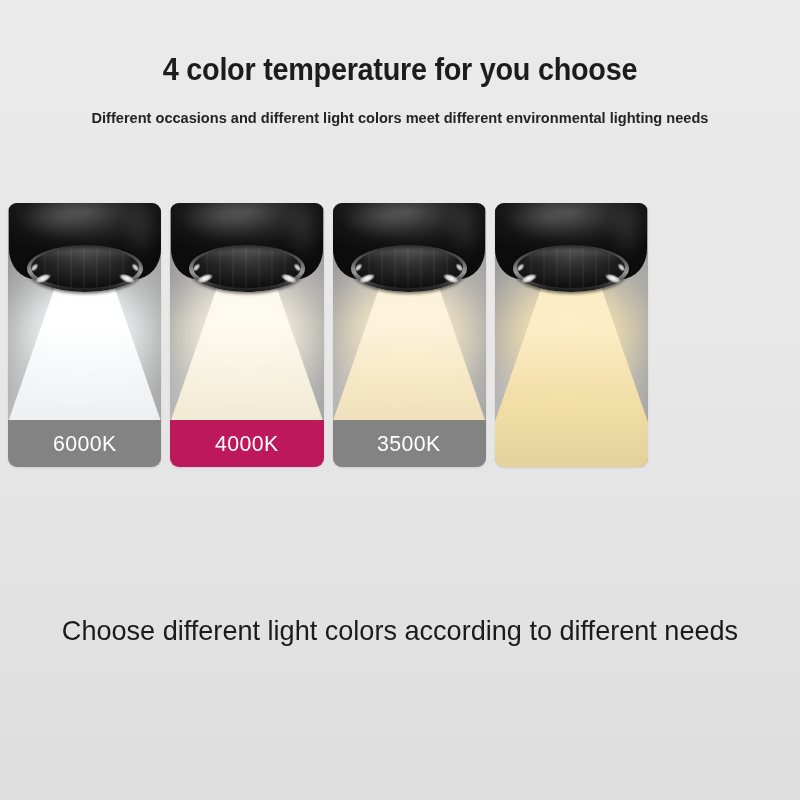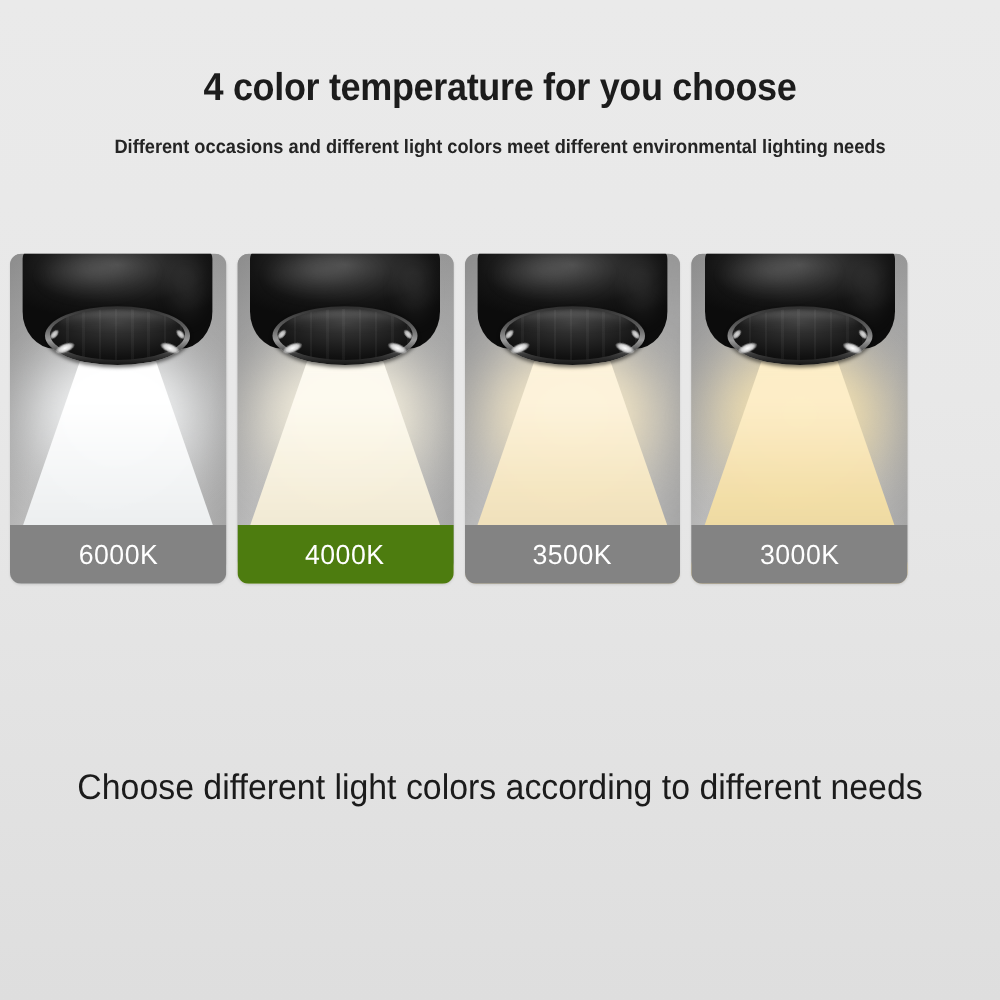--- a/index.html
+++ b/index.html
@@ -51,21 +51,21 @@
     transform: scaleX(0.94);
     transform-origin: center;
     white-space: nowrap;
   }
 
   
   .cards {
     position: absolute;
     top: 203px;
     left: 8px;
-    width: 718px;
+    width: 640px;
     height: 264px;
     display: flex;
     gap: 9px;
   }
 
   .card {
     position: relative;
     flex: 1 1 0;
     border-radius: 9px;
     overflow: hidden;
@@ -300,21 +300,21 @@
       <div class="beam" style="background: linear-gradient(rgb(253, 250, 240) 0%, rgb(253, 250, 240) 16%, rgb(246, 239, 217) 52%, rgb(228, 220, 198) 100%);"></div>
       <div class="lamp">
         <div class="lamp-body"></div>
         <div class="lamp-rim"></div>
         <div class="lamp-cone"></div>
         <div class="glint left"></div>
         <div class="glint right"></div>
         <div class="glint small-left"></div>
         <div class="glint small-right"></div>
       </div>
-      <div class="label-bar" style="background: #4d7c0f;">
+      <div class="label-bar" style="background: #be185d;">
         <span class="label-text" style="color: rgb(255, 255, 255);">4000K</span>
       </div>
     </div>
 
     <div class="card">
       <div class="wall"></div>
       <div class="glow" style="background: radial-gradient(at 50% 35%, rgb(253, 243, 219) 0%, rgb(245, 230, 191) 45%, rgba(255, 255, 255, 0) 78%);"></div>
       <div class="beam" style="background: linear-gradient(rgb(253, 243, 219) 0%, rgb(253, 243, 219) 16%, rgb(245, 230, 191) 52%, rgb(226, 211, 174) 100%);"></div>
       <div class="lamp">
         <div class="lamp-body"></div>
@@ -336,22 +336,19 @@
       <div class="beam" style="background: linear-gradient(rgb(253, 238, 200) 0%, rgb(253, 238, 200) 16%, rgb(244, 223, 166) 52%, rgb(224, 203, 150) 100%);"></div>
       <div class="lamp">
         <div class="lamp-body"></div>
         <div class="lamp-rim"></div>
         <div class="lamp-cone"></div>
         <div class="glint left"></div>
         <div class="glint right"></div>
         <div class="glint small-left"></div>
         <div class="glint small-right"></div>
       </div>
-      <div class="label-bar" style="background: rgb(131, 131, 131);">
-        <span class="label-text" style="color: rgb(255, 255, 255);">3000K</span>
-      </div>
     </div>
 
   </div>
 
   <div class="caption">Choose different light colors according to different needs</div>
 
 </div>
 
 </body></html>

